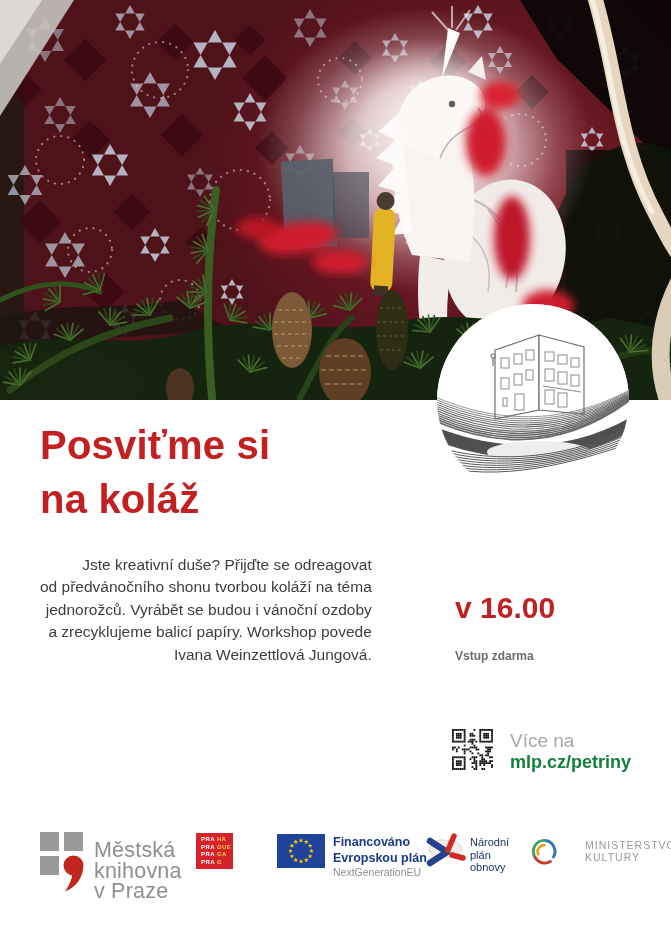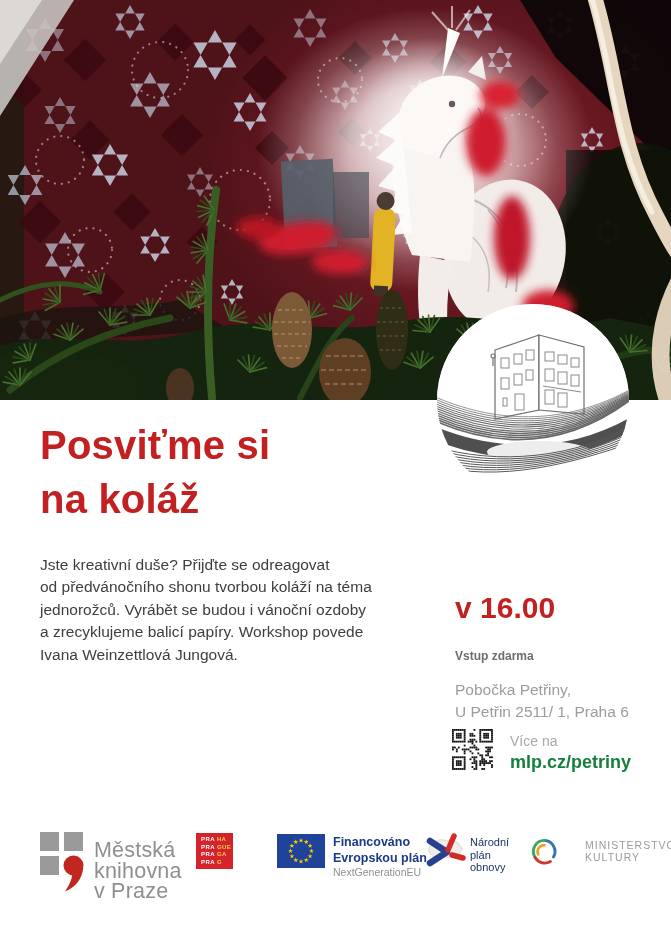--- a/index.html
+++ b/index.html
@@ -10,31 +10,31 @@
   .photo svg{display:block;width:671px;height:400px;}
   
   .badge{position:absolute;left:437px;top:304px;width:192px;height:192px;border-radius:50%;
          background:#ffffff;overflow:hidden;}
   .badge svg{display:block;width:192px;height:192px;}
   
   .title{position:absolute;left:40px;top:418px;margin:0;font-size:40px;line-height:54px;
          font-weight:bold;color:#c32021;white-space:pre-line;letter-spacing:0.2px;}
   
   .desc{position:absolute;left:40px;top:554px;margin:0;font-size:15.5px;line-height:22.4px;
-        color:#3e3e3e;white-space:pre-line;}
+        color:#3e3e3e;white-space:pre-line;text-align:right;}
   
   .date{position:absolute;left:455px;top:553px;font-size:26.5px;font-weight:bold;color:#c32021;}
   .time{position:absolute;left:455px;top:591px;font-size:30px;font-weight:bold;color:#c32021;}
   .admission{position:absolute;left:455px;top:649px;font-size:12px;font-weight:bold;color:#6d6d6d;}
   .venue{position:absolute;left:455px;top:679px;font-size:15.5px;line-height:22px;color:#9c9c9c;
          white-space:pre-line;}
   .more{position:absolute;left:452px;top:729px;display:flex;align-items:flex-start;}
   .qr{width:41px;height:41px;}
   .more-text{margin-left:17px;padding-top:3px;}
-  .more-label{font-size:14px;color:#a8a8a8;line-height:18px;}
+  .more-label{font-size:19px;color:#a8a8a8;line-height:18px;}
   .more-url{font-size:18px;font-weight:bold;color:#15803d;line-height:24px;}
   
   .mkp-logo{position:absolute;left:40px;top:832px;}
   .mkp-name{position:absolute;left:94px;top:840px;font-size:21.5px;line-height:20.5px;
             color:#8f8f8f;white-space:pre-line;letter-spacing:0.2px;}
   .praha-logo{position:absolute;left:196px;top:833px;width:37px;height:36px;background:#d6222b;
               box-sizing:border-box;padding:3px 0 3px 5px;display:flex;flex-direction:column;
               justify-content:space-between;}
   .praha-row{font-size:6px;font-weight:bold;line-height:7px;letter-spacing:0.4px;}
   .praha-row .pfx{color:#ffffff;}
@@ -525,22 +525,20 @@
 na koláž</h1>
 
   <p class="desc">Jste kreativní duše? Přijďte se odreagovat
 od předvánočního shonu tvorbou koláží na téma
 jednorožců. Vyrábět se budou i vánoční ozdoby
 a zrecyklujeme balicí papíry. Workshop povede
 Ivana Weinzettlová Jungová.</p>
 
   <div class="time">v 16.00</div>
   <div class="admission">Vstup zdarma</div>
-  <div class="venue">Pobočka Petřiny,
-U Petřin 2511/ 1, Praha 6</div>
 
   <div class="more">
     <svg id="qr-svg" class="qr" viewBox="0 0 41 41">
       <rect x="0" y="0" width="41" height="41" fill="#ffffff"></rect>
     <rect x="0.00" y="0.00" width="1.85" height="1.85" fill="#111111"></rect>
         <rect x="1.95" y="0.00" width="1.85" height="1.85" fill="#111111"></rect>
         <rect x="3.90" y="0.00" width="1.85" height="1.85" fill="#111111"></rect>
         <rect x="5.86" y="0.00" width="1.85" height="1.85" fill="#111111"></rect>
         <rect x="7.81" y="0.00" width="1.85" height="1.85" fill="#111111"></rect>
         <rect x="9.76" y="0.00" width="1.85" height="1.85" fill="#111111"></rect>

